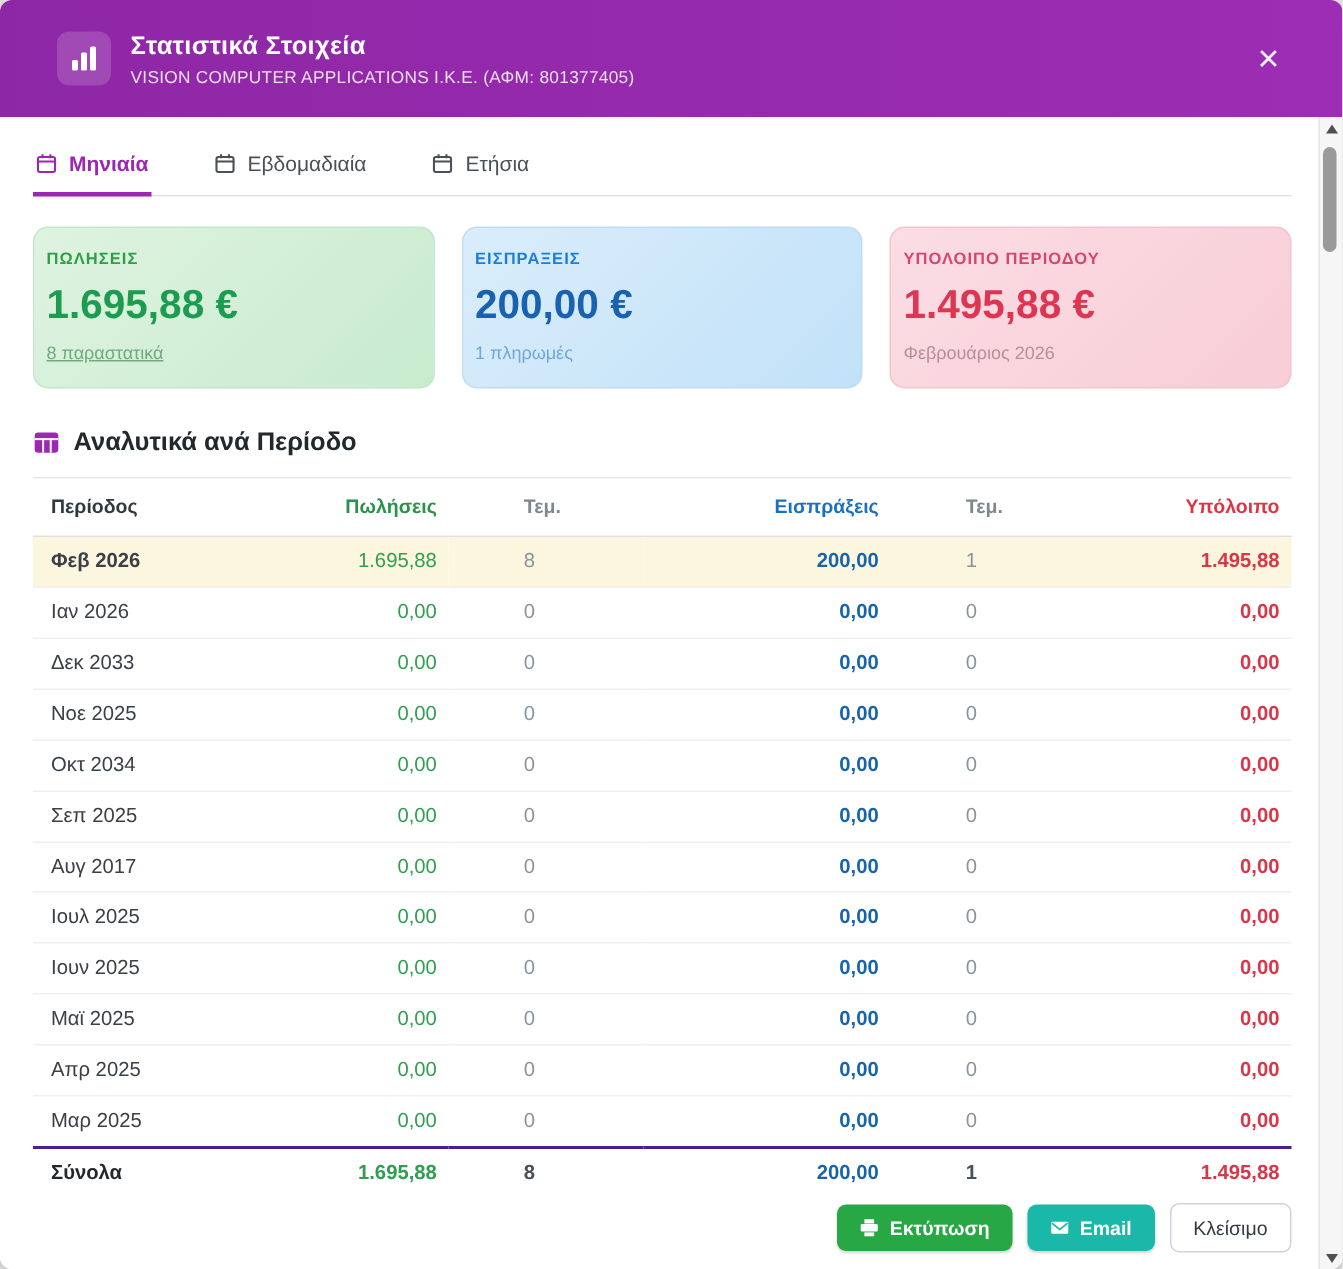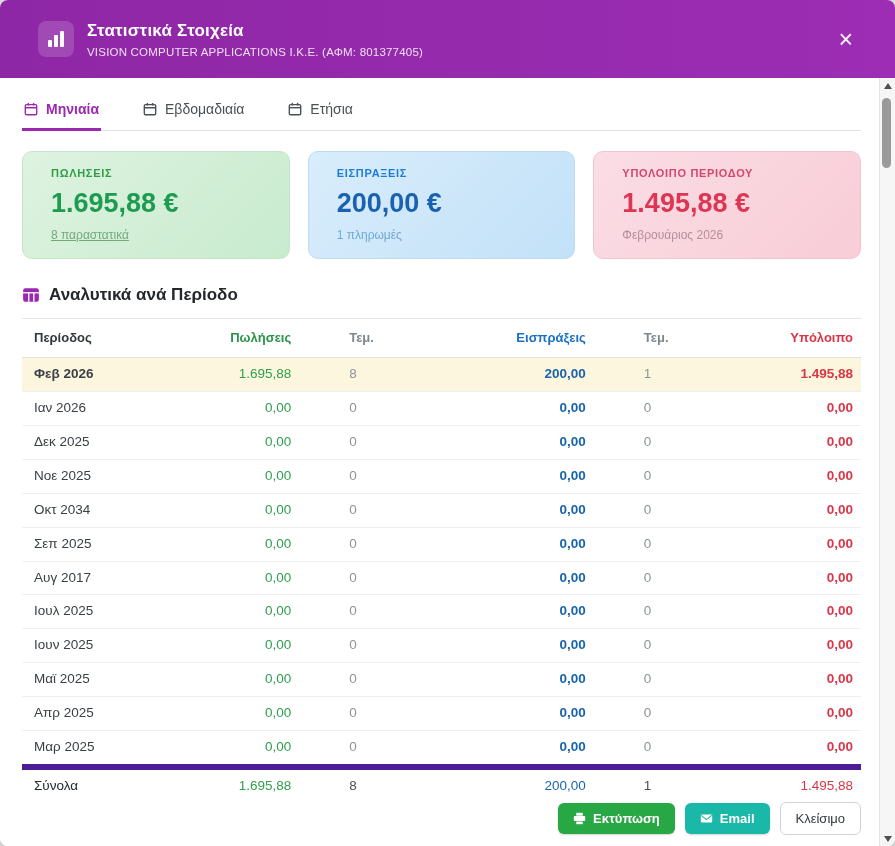--- a/index.html
+++ b/index.html
@@ -41,21 +41,21 @@
   .tabs { display:flex; gap:40px; border-bottom:1px solid #dfe3e7; padding-top:13px; }
   .tab {
     display:flex; align-items:center; gap:8px;
     padding:10px 2px 11px; font-size:14px; color:#4a5056;
     cursor:pointer; border-bottom:3px solid transparent; margin-bottom:-1px;
   }
   .tab.active { color:#9c27b0; font-weight:bold; border-bottom-color:#9c27b0; }
   .tab svg { display:block; }
   
   .cards { display:flex; gap:18px; margin-top:20px; }
-  .card { flex:1; border-radius:10px; padding:15px 28px 16px; }
+  .card { flex:1; border-radius:10px; padding:15px 8px 16px; }
   .card-green { background:linear-gradient(135deg,#def3e0,#c8ebce); border:1px solid #c2e6c8; }
   .card-blue  { background:linear-gradient(135deg,#d9edfb,#c2e1f8); border:1px solid #bcdcf5; }
   .card-red   { background:linear-gradient(135deg,#fbdde5,#f8cdd7); border:1px solid #f3c4cf; }
   .card-title { font-size:11px; font-weight:bold; letter-spacing:.7px; }
   .card-green .card-title { color:#2f9e44; }
   .card-blue  .card-title { color:#1c7ed6; }
   .card-red   .card-title { color:#d6456c; }
   .card-value { font-size:27px; font-weight:bold; margin-top:9px; }
   .card-green .card-value { color:#1d9b50; }
   .card-blue  .card-value { color:#1a62b0; }
@@ -85,21 +85,21 @@
   th.col-sales { color:#2b9348; }
   td.col-sales { color:#2f9e4f; }
   th.col-collections { color:#1971c2; }
   td.col-collections { color:#1864ab; font-weight:600; }
   th.col-balance { color:#dc3545; }
   td.col-balance { color:#d93749; font-weight:bold; }
   th.col-qty { color:#7f878f; font-weight:bold; }
   td.col-qty { color:#8b939b; }
   tr.highlight td { background:#fdf6de; }
   tr.highlight td.col-period { font-weight:bold; }
-  tr.totals td { border-top:6px solid #4c1d95; border-bottom:none; font-weight:normal; }
+  tr.totals td { border-top:2px solid #4c1d95; border-bottom:none; font-weight:bold; }
   tr.totals td.col-period { color:#23282d; }
   tr.totals td.col-qty { color:#495057; }
   
   .modal-footer {
     flex:0 0 47px; display:flex; align-items:center; justify-content:flex-end;
     gap:10px; padding:0 34px 4px 22px; background:#fff;
   }
   .btn {
     display:inline-flex; align-items:center; gap:7px;
     border:none; border-radius:6px; padding:8px 15px;
@@ -226,21 +226,21 @@
           </tr>
           <tr>
             <td class="col-period">Ιαν 2026</td>
             <td class="col-sales num">0,00</td>
             <td class="col-qty">0</td>
             <td class="col-collections num">0,00</td>
             <td class="col-qty">0</td>
             <td class="col-balance num">0,00</td>
           </tr>
           <tr>
-            <td class="col-period">Δεκ 2025</td>
+            <td class="col-period">Δεκ 2033</td>
             <td class="col-sales num">0,00</td>
             <td class="col-qty">0</td>
             <td class="col-collections num">0,00</td>
             <td class="col-qty">0</td>
             <td class="col-balance num">0,00</td>
           </tr>
           <tr>
             <td class="col-period">Νοε 2025</td>
             <td class="col-sales num">0,00</td>
             <td class="col-qty">0</td>

